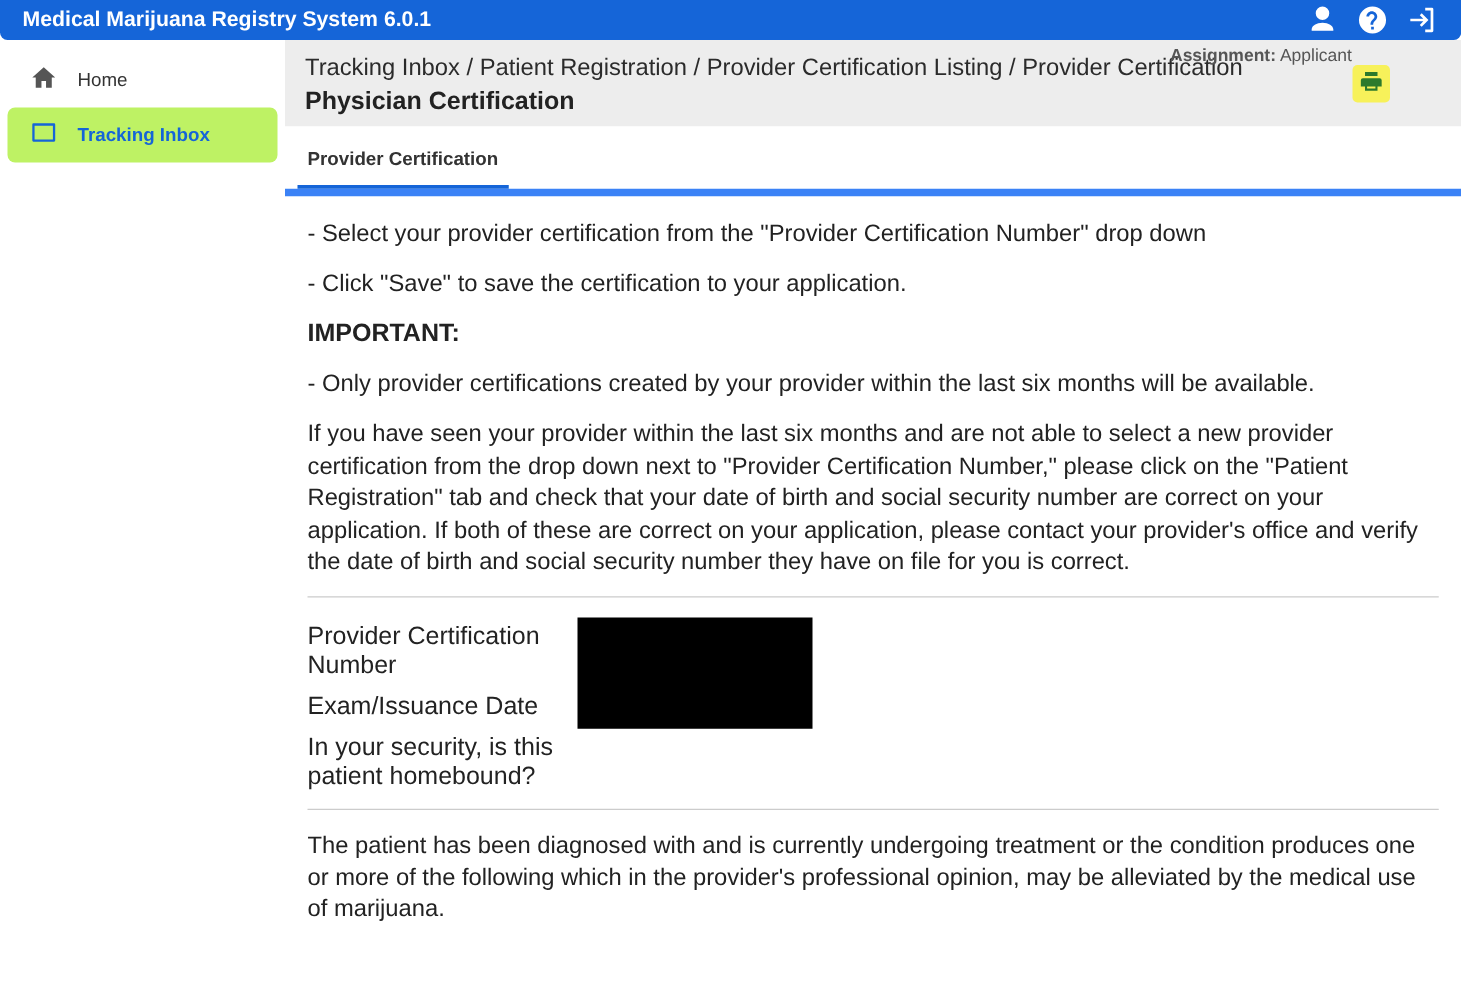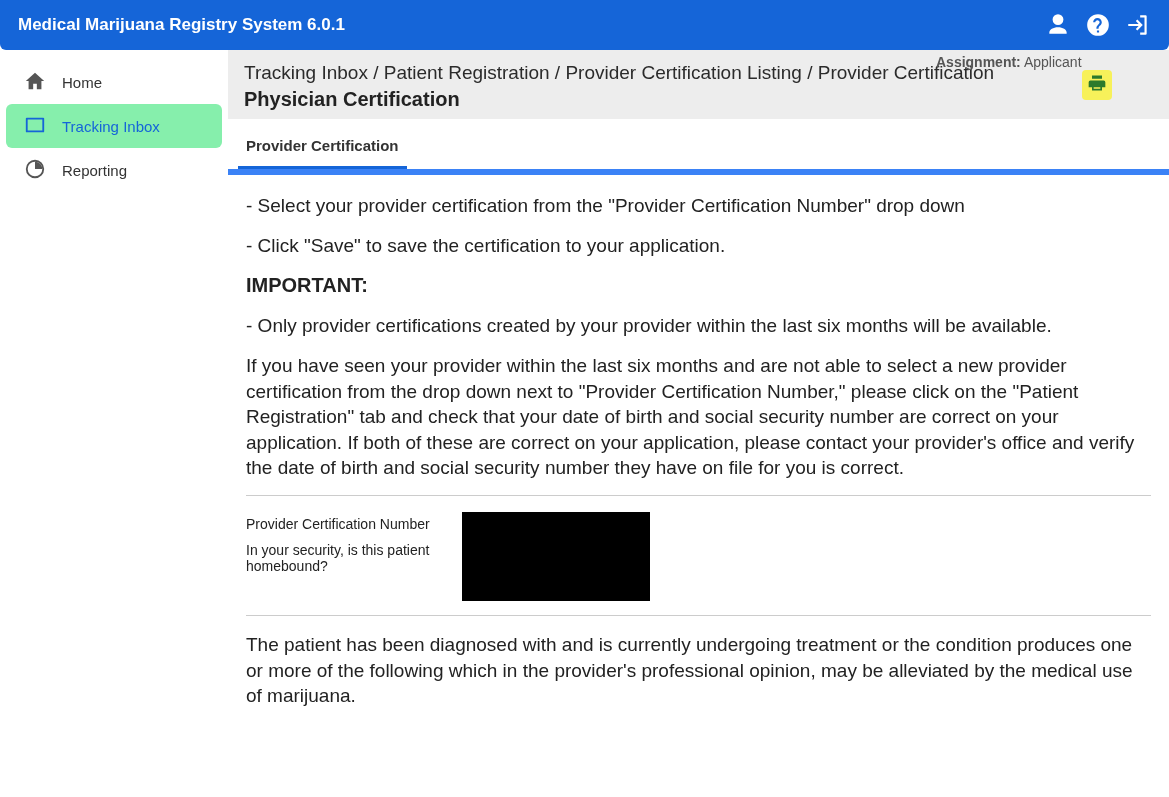--- a/index.html
+++ b/index.html
@@ -1,30 +1,30 @@
 <!DOCTYPE html>
 <html><head>
 <meta charset="utf-8">
 <style>
   * { box-sizing: border-box; margin: 0; padding: 0; }
   body { font-family: Arial, Helvetica, sans-serif; background: #fff; color: #222; width: 1169px; height: 797px; overflow: hidden; }
 
   
-  .topbar { background: #1565d8; color: #fff; height: 50px; display: flex; align-items: center; padding: 0 18px; justify-content: space-between; border-radius: 0 0 6px 6px; }
+  .topbar { background: #1565d8; color: #fff; height: 32px; display: flex; align-items: center; padding: 0 18px; justify-content: space-between; border-radius: 0 0 6px 6px; }
   .topbar .title { font-size: 17px; font-weight: 600; }
   .topbar .actions { display: flex; align-items: center; gap: 14px; }
   .topbar .action-icon { width: 26px; height: 26px; display: inline-flex; align-items: center; justify-content: center; cursor: pointer; }
   .topbar svg { fill: #fff; }
 
   .layout { display: flex; height: calc(797px - 50px); }
 
   
   .sidebar { width: 228px; background: #fff; padding-top: 10px; }
   .side-item { display: flex; align-items: center; gap: 16px; height: 44px; padding: 0 18px; font-size: 15px; color: #333; cursor: pointer; border-radius: 6px; margin: 0 6px; text-align: center; }
-  .side-item.active { background: #86efac; color: #1565d8; font-weight: 400; }
+  .side-item.active { background: #bef264; color: #1565d8; font-weight: 700; }
   .side-item.active svg { fill: #1565d8; }
   .side-item svg { fill: #555; width: 22px; height: 22px; }
 
   
   .main { flex: 1; background: #fff; overflow-y: auto; position: relative; }
   .page-header { background: #ededed; padding: 12px 16px 8px 16px; position: relative; }
   .breadcrumbs { font-size: 19px; color: #2b2b2b; margin-bottom: 4px; }
   .page-title { font-size: 20px; font-weight: 700; color: #222; }
   .assignment { position: absolute; top: 4px; left: 708px; font-size: 14px; color: #555; }
   .assignment .label { font-weight: 600; }
@@ -33,21 +33,21 @@
 
   .tabs { display: flex; border-bottom: 6px solid #3b82f6; padding: 0 10px; margin-top: 6px; }
   .tab { padding: 12px 8px; font-size: 15px; font-weight: 600; color: #333; cursor: pointer; border-bottom: 3px solid transparent; }
   .tab.active { border-bottom-color: #1565d8; }
 
   .content { padding: 18px 18px 30px 18px; }
   .content p { font-size: 19px; color: #222; margin-bottom: 14px; line-height: 1.35; }
   .content p.strong { font-weight: 700; font-size: 20px; }
   hr.sep { border: none; border-top: 1px solid #ccc; margin: 14px 0 16px 0; }
 
-  .field-table { display: grid; grid-template-columns: 216px 1fr; align-items: start; row-gap: 6px; font-size: 14px; color: #222; position: relative; }
+  .field-table { display: grid; grid-template-columns: 216px 1fr; align-items: start; row-gap: 6px; font-size: 20px; color: #222; position: relative; }
   .field-label { padding-top: 4px; }
   .redact { width: 188px; height: 89px; background: #000; grid-column: 2; grid-row: 1 / span 3; }
 
   .diag { font-size: 19px; color: #222; margin-top: 8px; margin-bottom: 18px; line-height: 1.35; }
   .disabling-label { font-size: 14.5px; font-weight: 600; color: #222; }
 </style>
 </head>
 <body>
 
 <div class="topbar">
@@ -82,29 +82,20 @@
       <span>Home</span>
     </div>
     <div class="side-item active">
       <span>
         <svg viewBox="0 0 24 24">
             <path d="M3 4h18a1 1 0 0 1 1 1v14a1 1 0 0 1-1 1H3a1 1 0 0 1-1-1V5a1 1 0 0 1 1-1zm1 2v12h16V6H4z"></path>
           </svg>
       </span>
       <span>Tracking Inbox</span>
     </div>
-    <div class="side-item">
-      <span>
-        <svg viewBox="0 0 24 24">
-            <circle cx="12" cy="12" r="9" fill="none" stroke="#555" stroke-width="2"></circle>
-            <path d="M12 4a8 8 0 0 1 8 8h-8z" fill="#555"></path>
-          </svg>
-      </span>
-      <span>Reporting</span>
-    </div>
   </nav>
 
   <main class="main">
     <div class="page-header">
       <div class="breadcrumbs">Tracking Inbox / Patient Registration / Provider Certification Listing / Provider Certification</div>
       <div class="page-title">Physician Certification</div>
       <div class="assignment">
         <span class="label">Assignment:</span>
         <span>Applicant</span>
       </div>
@@ -126,20 +117,21 @@
       <p>- Click "Save" to save the certification to your application.</p>
       <p class="strong">IMPORTANT:</p>
       <p>- Only provider certifications created by your provider within the last six months will be available.</p>
       <p>If you have seen your provider within the last six months and are not able to select a new provider certification from the drop down next to "Provider Certification Number," please click on the "Patient Registration" tab and check that your date of birth and social security number are correct on your application. If both of these are correct on your application, please contact your provider's office and verify the date of birth and social security number they have on file for you is correct.</p>
 
       <hr class="sep">
 
       <div class="field-table">
         <div class="field-label">Provider Certification Number</div>
         <div class="redact"></div>
+        <div class="field-label">Exam/Issuance Date</div>
         <div class="field-label">In your security, is this patient homebound?</div>
       </div>
 
       <hr class="sep">
 
       <p class="diag">The patient has been diagnosed with and is currently undergoing treatment or the condition produces one or more of the following which in the provider's professional opinion, may be alleviated by the medical use of marijuana.</p>
 
     </div>
   </main>
 </div>

